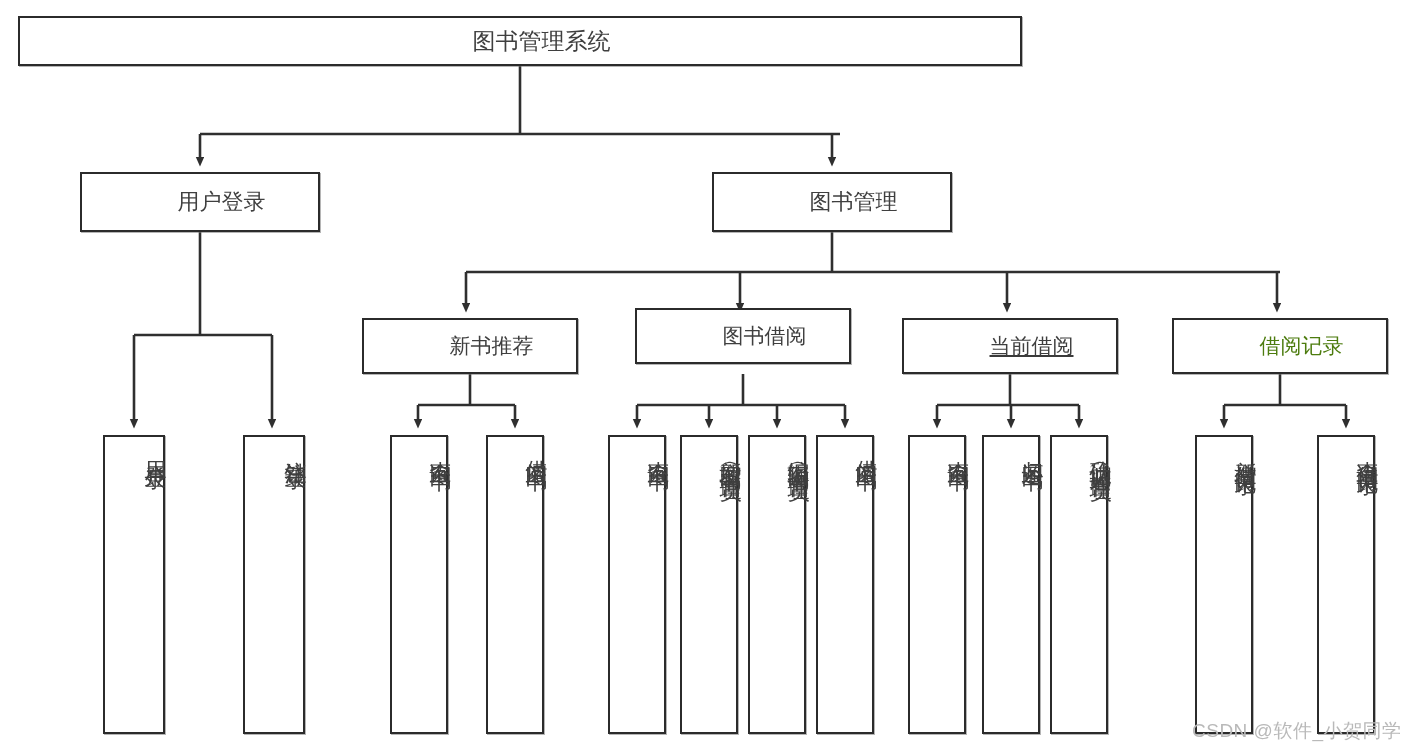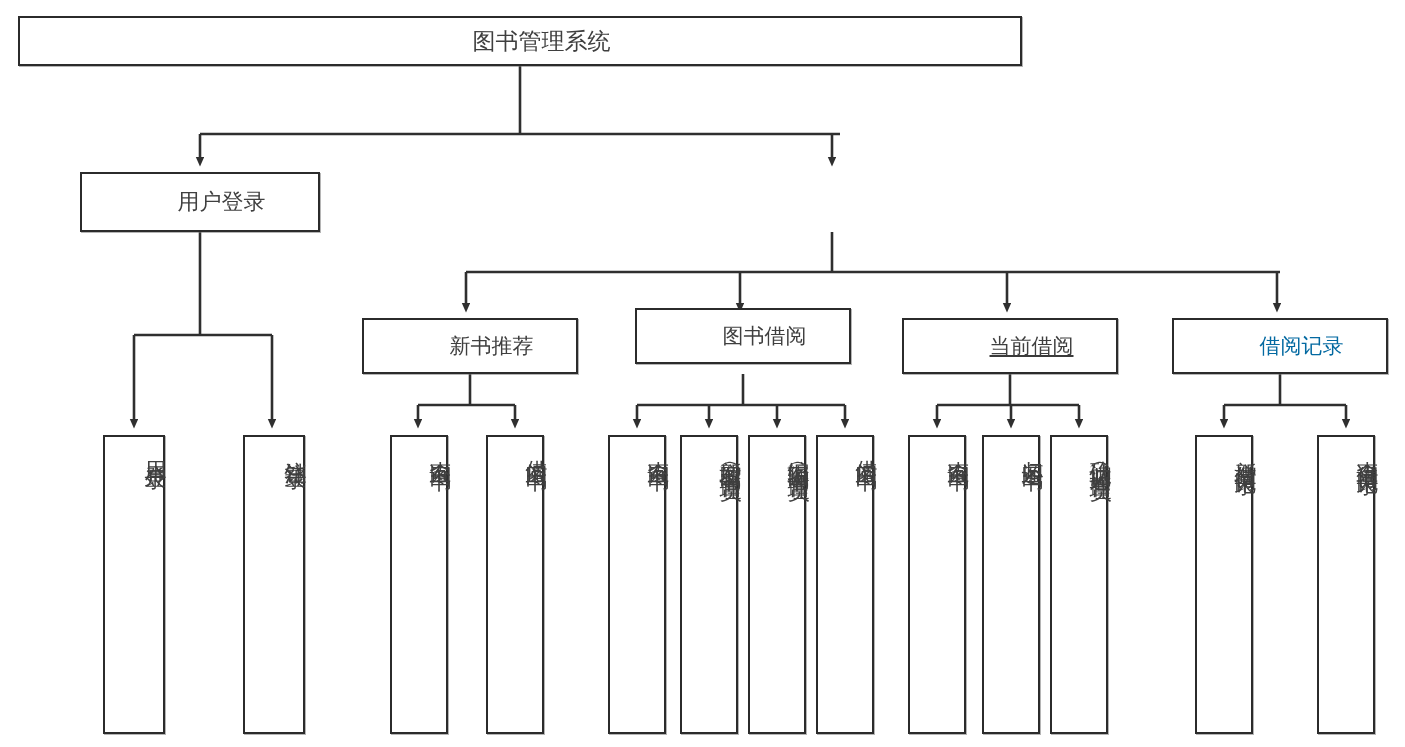--- a/index.html
+++ b/index.html
@@ -129,32 +129,35 @@
     </g>
   </svg>
 
   <div class="node root" style="left: 18px; top: 16px; width: 1004px; height: 50px; border-color: rgb(43, 43, 43); background: rgb(255, 255, 255);">
     <span class="node-label" style="color: rgb(63, 63, 63);">图书管理系统</span>
   </div>
 
   <div class="node branch" style="left: 80px; top: 172px; width: 240px; height: 60px; border-color: rgb(43, 43, 43); background: rgb(255, 255, 255);">
     <span class="node-label" style="color: rgb(63, 63, 63);">用户登录</span>
   </div>
+  <div class="node branch" style="left: 712px; top: 172px; width: 240px; height: 60px; border-color: rgb(43, 43, 43); background: rgb(255, 255, 255);">
+    <span class="node-label" style="color: rgb(63, 63, 63);">图书管理</span>
+  </div>
 
   <div class="node sub" style="left: 362px; top: 318px; width: 216px; height: 56px; border-color: rgb(43, 43, 43); background: rgb(255, 255, 255);">
     <span class="node-label" style="color: rgb(63, 63, 63);">新书推荐</span>
   </div>
   <div class="node sub" style="left: 635px; top: 308px; width: 216px; height: 56px; border-color: rgb(43, 43, 43); background: rgb(255, 255, 255);">
     <span class="node-label" style="color: rgb(63, 63, 63);">图书借阅</span>
   </div>
   <div class="node sub" style="left: 902px; top: 318px; width: 216px; height: 56px; border-color: rgb(43, 43, 43); background: rgb(255, 255, 255); text-decoration: underline;">
     <span class="node-label" style="color: rgb(63, 63, 63);">当前借阅</span>
   </div>
   <div class="node sub" style="left: 1172px; top: 318px; width: 216px; height: 56px; border-color: rgb(43, 43, 43); background: rgb(255, 255, 255);">
-    <span class="node-label" style="color: #0369a1;">借阅记录</span>
+    <span class="node-label" style="color: #4d7c0f;">借阅记录</span>
   </div>
 
   <div class="node leaf" style="left: 103px; top: 435px; width: 62px; height: 299px; border-color: rgb(43, 43, 43); background: rgb(255, 255, 255);">
     <span class="node-label" style="color: rgb(63, 63, 63);">用户登录</span>
   </div>
   <div class="node leaf" style="left: 243px; top: 435px; width: 62px; height: 299px; border-color: rgb(43, 43, 43); background: rgb(255, 255, 255);">
     <span class="node-label" style="color: rgb(63, 63, 63);">注销登录</span>
   </div>
   <div class="node leaf" style="left: 390px; top: 435px; width: 58px; height: 299px; border-color: rgb(43, 43, 43); background: rgb(255, 255, 255);">
     <span class="node-label" style="color: rgb(63, 63, 63);">查询图书</span>
@@ -183,14 +186,15 @@
   <div class="node leaf" style="left: 1050px; top: 435px; width: 58px; height: 299px; border-color: rgb(43, 43, 43); background: rgb(255, 255, 255);">
     <span class="node-label" style="color: rgb(63, 63, 63);">确认归还（管理员）</span>
   </div>
   <div class="node leaf" style="left: 1195px; top: 435px; width: 58px; height: 299px; border-color: rgb(43, 43, 43); background: rgb(255, 255, 255);">
     <span class="node-label" style="color: rgb(63, 63, 63);">新增借阅记录</span>
   </div>
   <div class="node leaf" style="left: 1317px; top: 435px; width: 58px; height: 299px; border-color: rgb(43, 43, 43); background: rgb(255, 255, 255);">
     <span class="node-label" style="color: rgb(63, 63, 63);">查询借阅记录</span>
   </div>
 
+  <div class="watermark" style="left: 1192px; top: 718px; color: rgb(185, 185, 185);">CSDN @软件_小贺同学</div>
 
 </div>
 
 </body></html>

